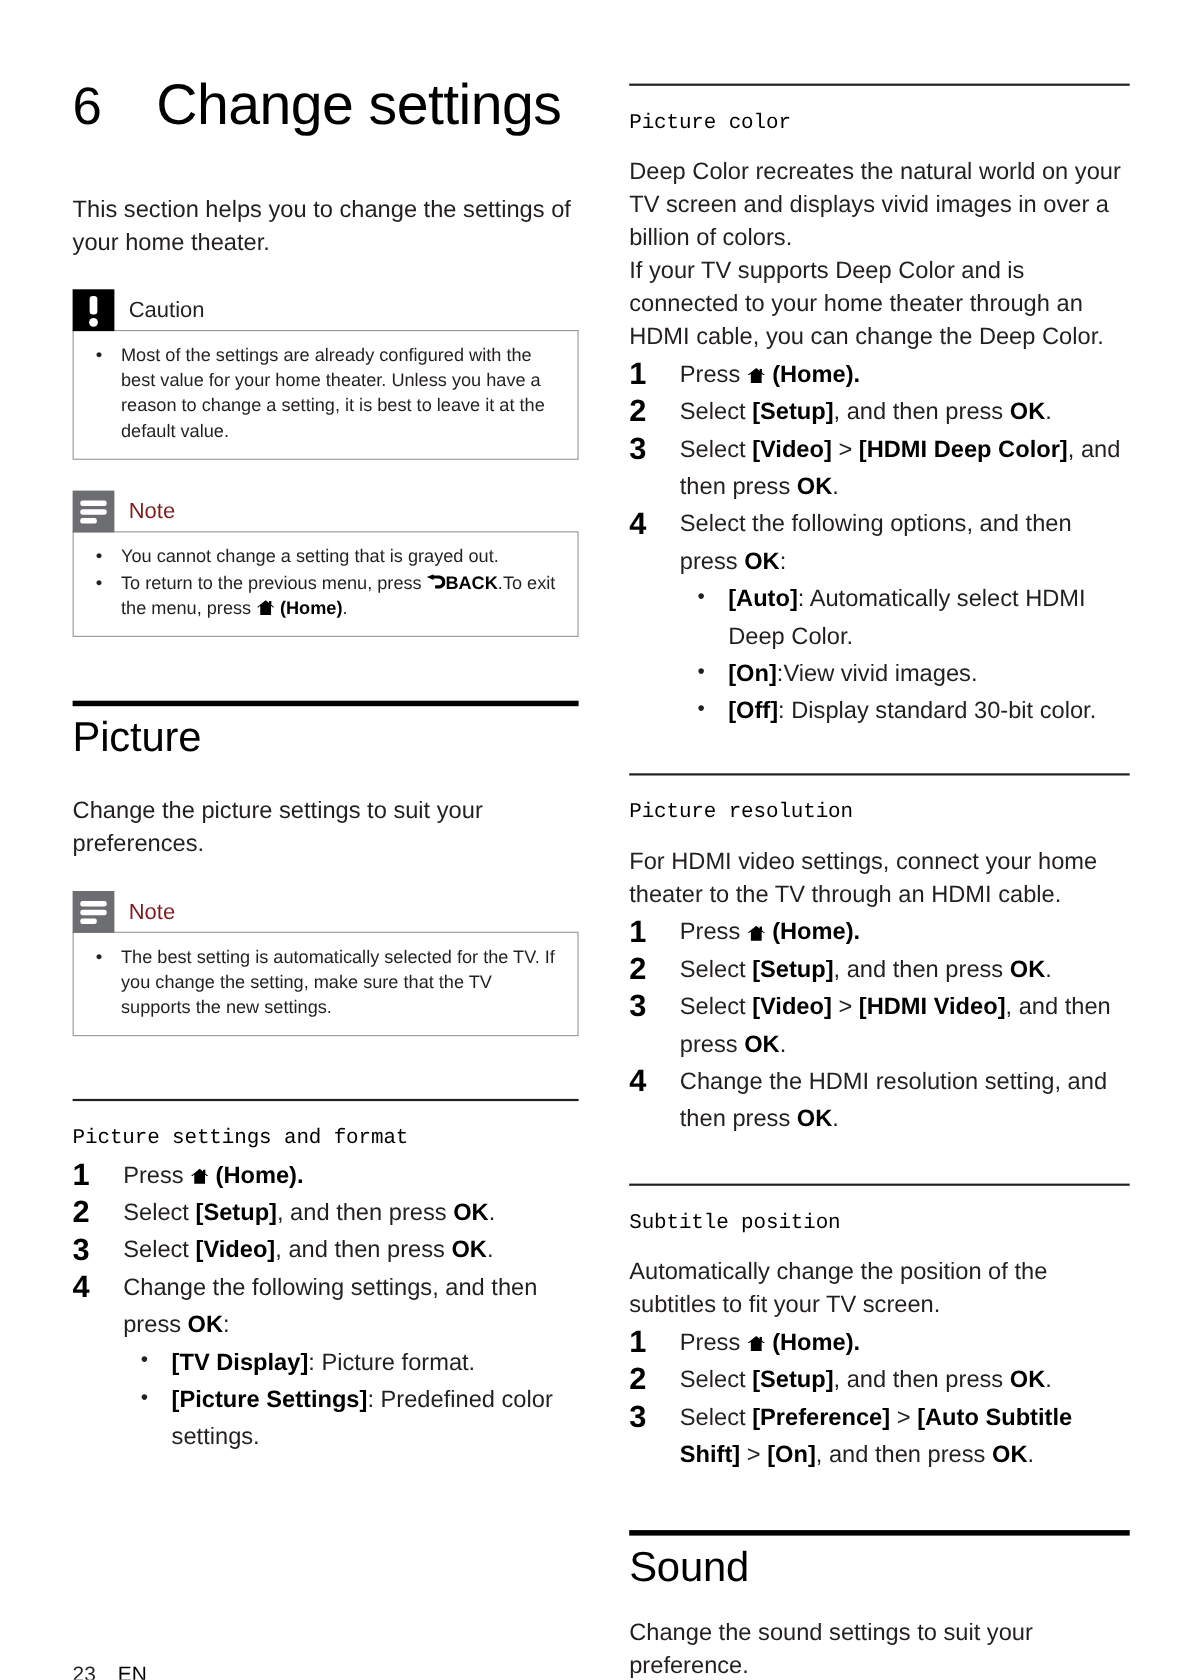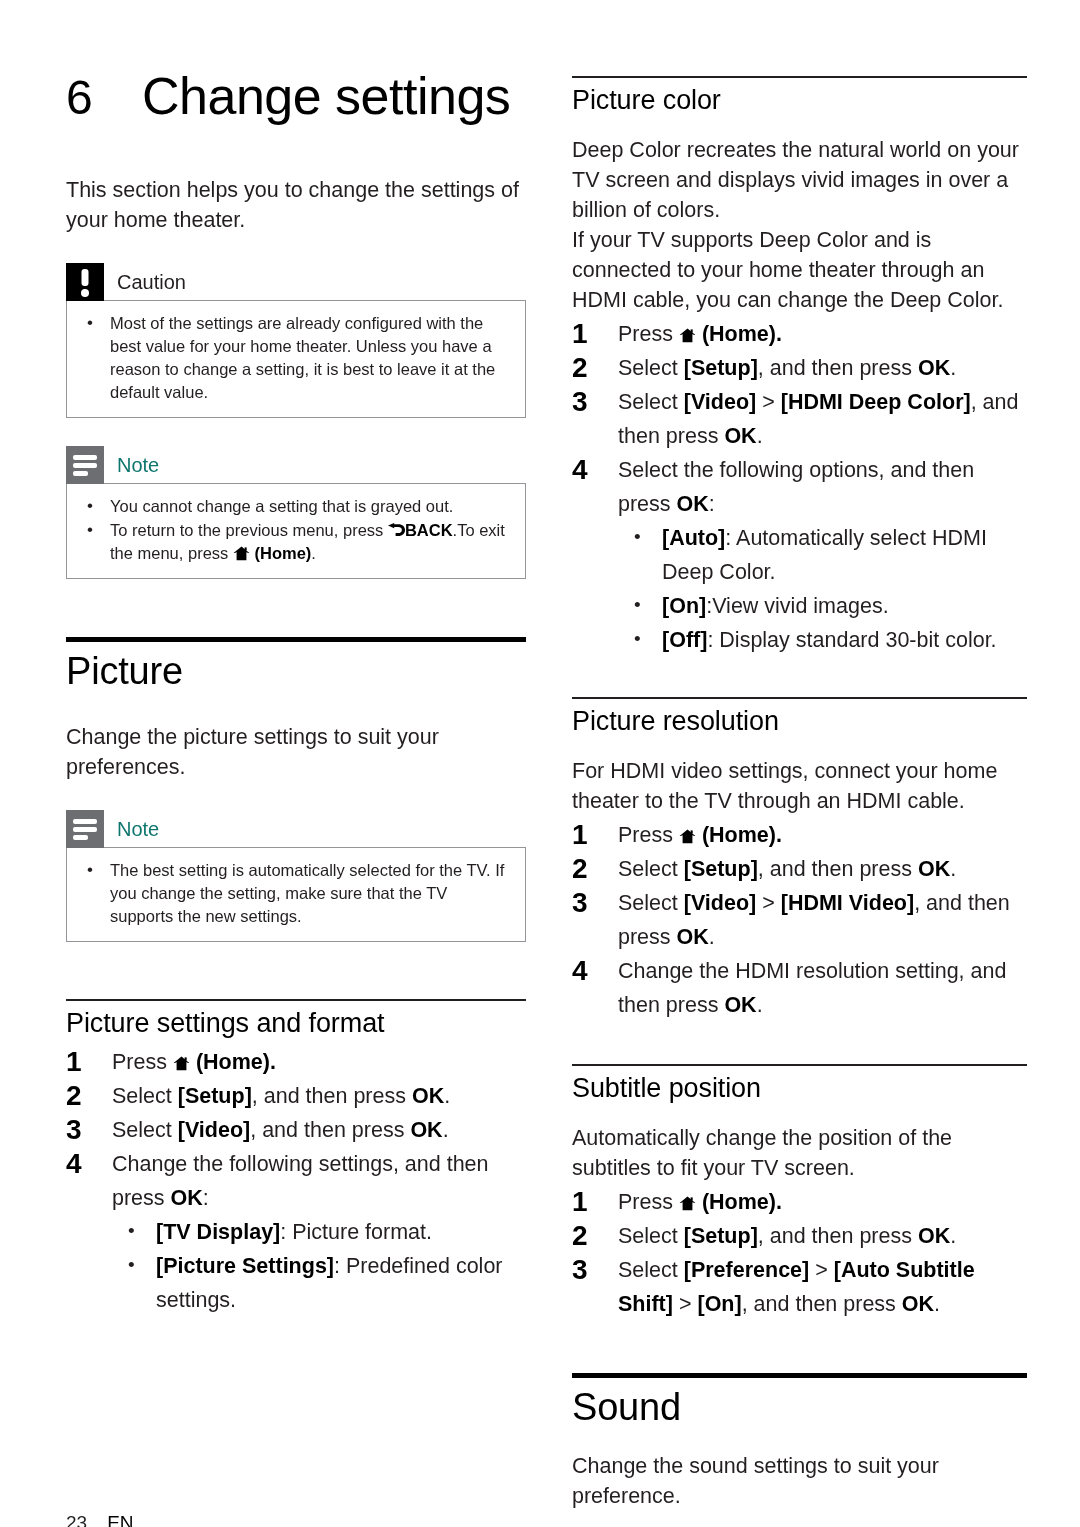--- a/index.html
+++ b/index.html
@@ -99,21 +99,21 @@
     background: #ffffff;
     border-radius: 2px;
   }
   .icon-note .nbar1 { top: 9px;  width: 24px; }
   .icon-note .nbar2 { top: 17px; width: 24px; }
   .icon-note .nbar3 { top: 25px; width: 15px; }
 
   .callout-label {
     margin-left: 13px;
     font-size: 20px;
-    color: #0f766e;
+    color: #7f1d1d;
   }
   .callout-label.caution-label { color: #231f20; }
   .callout-body {
     border: 1px solid #939598;
     padding: 11px 14px 13px 14px;
     margin-top: -1px;
   }
   .callout-list { margin: 0; padding: 0; list-style: none; }
   .callout-list li {
     position: relative;
@@ -141,25 +141,26 @@
     margin: 0;
   }
   .h1-section {
     font-size: 38px;
     font-weight: normal;
     margin: 8px 0 0 0;
     color: #000;
     letter-spacing: -0.2px;
   }
   .h2-sub {
-    font-size: 27px;
+    font-size: 19px;
     font-weight: normal;
-    margin: 7px 0 0 0;
+    margin: 22px 0 0 0;
     color: #000;
     letter-spacing: -0.1px;
+    font-family: Liberation Mono, monospace;
   }
   .section-block { margin-top: 34px; }
   .sub-block { margin-top: 32px; }
 
   
   .steps { margin: 6px 0 0 0; padding: 0; list-style: none; }
   .step {
     display: flex;
     align-items: flex-start;
     margin-bottom: 0px;

